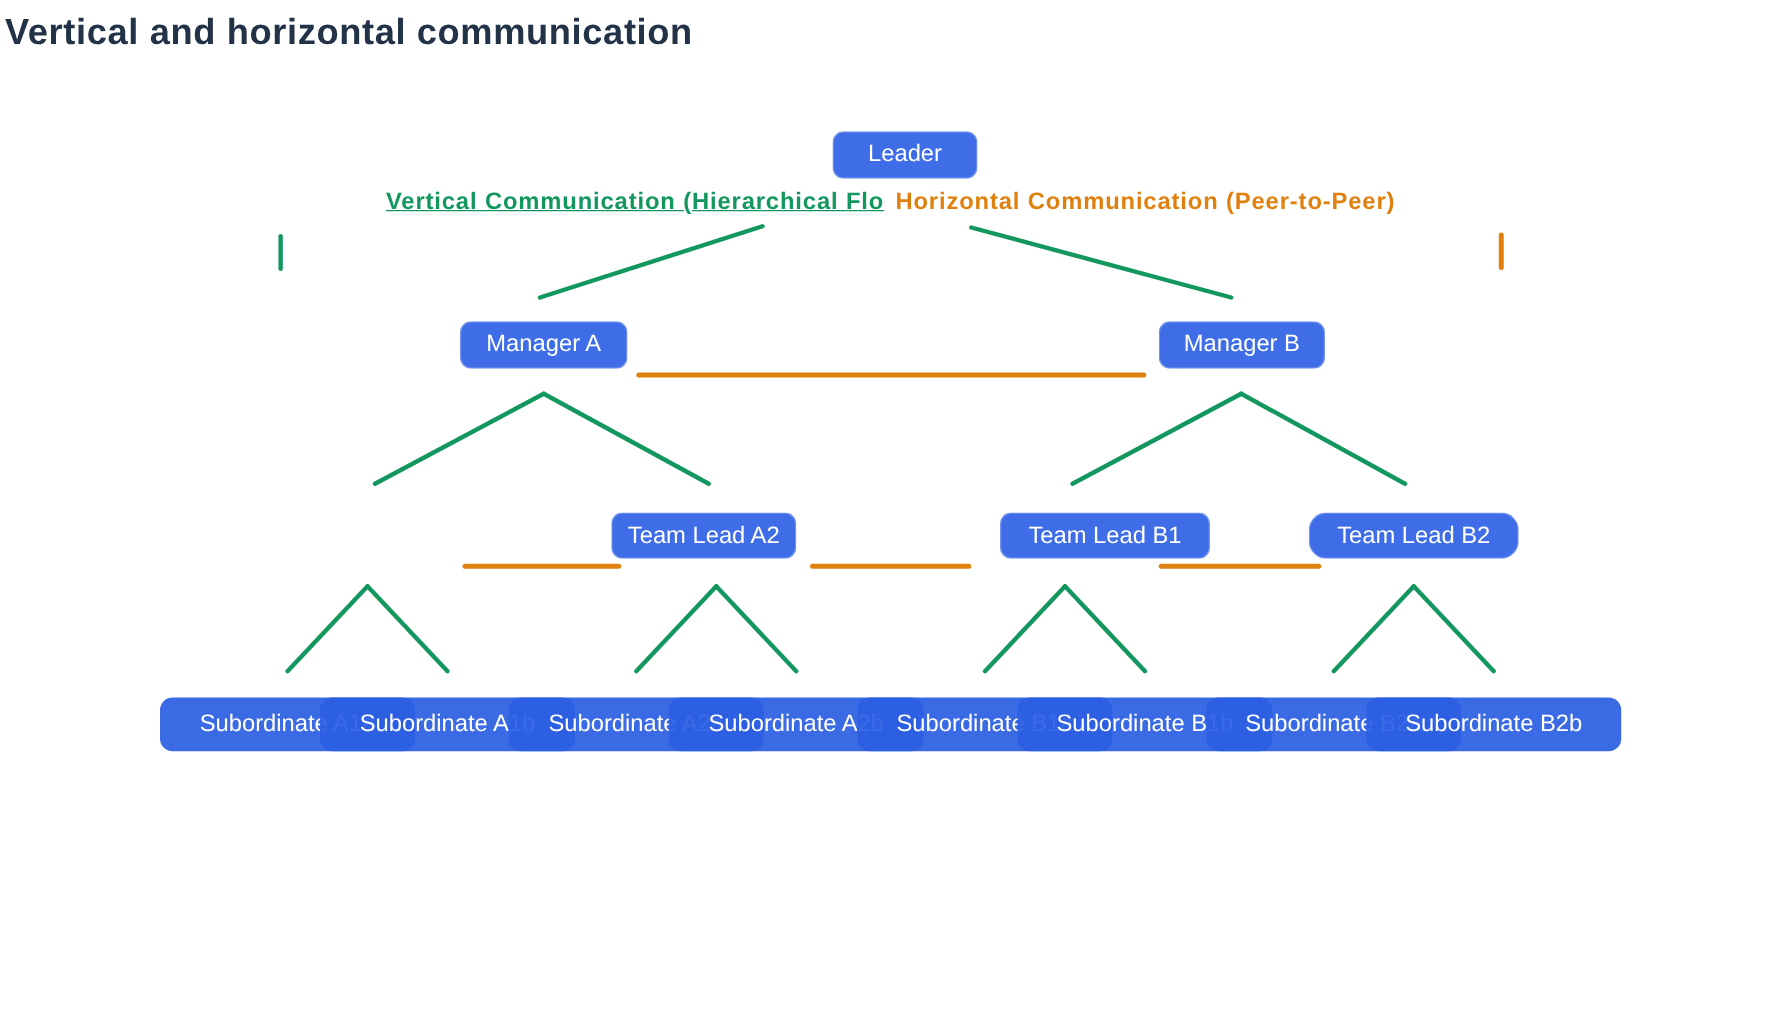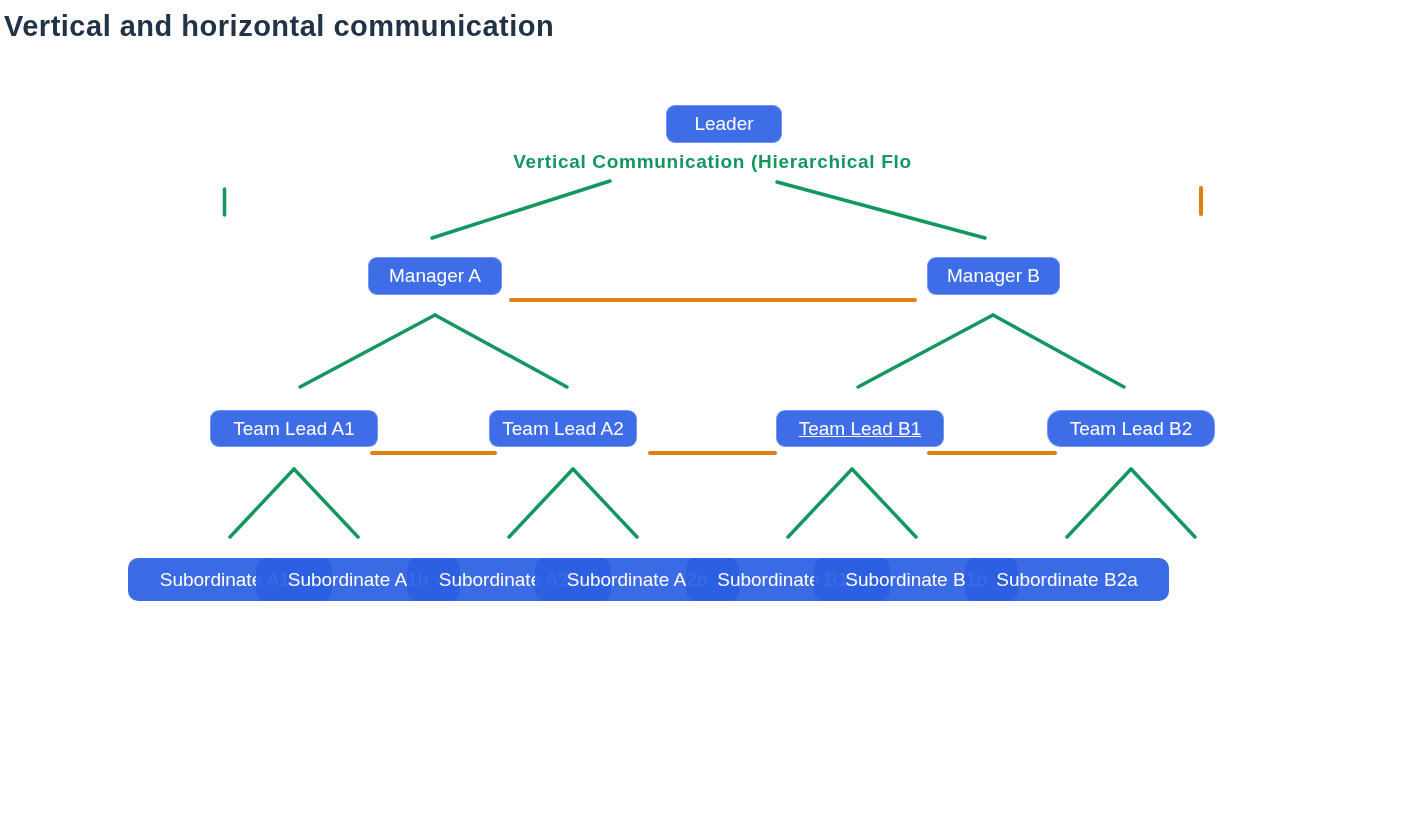--- a/index.html
+++ b/index.html
@@ -28,21 +28,21 @@
     color:var(--title);
     margin:0;
   }
   .legend{
     position:absolute;
     top:151px;left:0;width:100%;
     display:flex;justify-content:center;gap:9px;
     font-size:19px;font-weight:bold;letter-spacing:0.7px;
     white-space:nowrap;
   }
-  .legend .v-label{color:var(--green);}
+  .legend .v-label{color:var(--green);text-decoration:underline;}
   .legend .h-label{color:var(--orange);}
   svg.edges{position:absolute;left:0;top:0;}
   .edge-v{stroke:var(--green);stroke-width:3.5;stroke-linecap:round;}
   .edge-h{stroke:var(--orange);stroke-width:4;stroke-linecap:round;}
   .node{
     position:absolute;
     box-sizing:border-box;
     background:var(--blue);
     border:1px solid rgba(255,255,255,0.28);
     border-radius:9px;
@@ -55,36 +55,37 @@
     background:var(--blue-sub);
     height:43px;width:204px;top:558px;
     border-radius:10px;
     border:none;
   }
   .n-leader  {left:666px; top:105px; width:116px;  height:38px;}
   .n-mgr-a   {left:368px; top:257px; width:134px; height:38px;}
   .n-mgr-b   {left:927px; top:257px; width:133px; height:38px;}
   .n-tl-a1   {left:210px; top:410px; width:168px; height:37px;}
   .n-tl-a2   {left:489px; top:410px; width:148px; height:37px;}
-  .n-tl-b1   {left:776px; top:410px; width:168px; height:37px;text-decoration:underline;}
+  .n-tl-b1   {left:800px; top:410px; width:168px; height:37px;}
   .n-tl-b2   {left:1047px;top:410px; width:168px; height:37px;border-radius:14px;}
   .n-sub-0{left:128px;}  .n-sub-1{left:256px;}
   .n-sub-2{left:407px;}  .n-sub-3{left:535px;}
   .n-sub-4{left:686px;}  .n-sub-5{left:814px;}
   .n-sub-6{left:965px;}  .n-sub-7{left:1093px;}
 </style>
 </head>
 <body>
 
 <div class="canvas">
 
   <h1 class="title">Vertical and horizontal communication</h1>
 
   <div class="legend">
     <span class="v-label">Vertical Communication (Hierarchical Flo</span>
+    <span class="h-label">Horizontal Communication (Peer-to-Peer)</span>
   </div>
 
   <svg class="edges" width="1425" height="825" viewBox="0 0 1425 825">
 
     <line class="edge-v" x1="224.5" y1="189" x2="224.5" y2="215"></line>
     <line class="edge-h" x1="1201" y1="188" x2="1201" y2="214"></line>
 
     <line class="edge-v" x1="610" y1="181" x2="432" y2="238"></line>
     <line class="edge-v" x1="777" y1="182" x2="985" y2="238"></line>
 
@@ -105,26 +106,26 @@
     <line class="edge-h" x1="511" y1="300" x2="915" y2="300"></line>
     <line class="edge-h" x1="372" y1="453" x2="495" y2="453"></line>
     <line class="edge-h" x1="650" y1="453" x2="775" y2="453"></line>
     <line class="edge-h" x1="929" y1="453" x2="1055" y2="453"></line>
   </svg>
 
   <div class="node n-leader">Leader</div>
   <div class="node n-mgr-a">Manager A</div>
   <div class="node n-mgr-b">Manager B</div>
 
-  <div class="node n-tl-a1">Team Lead A1</div>
   <div class="node n-tl-a2">Team Lead A2</div>
   <div class="node n-tl-b1">Team Lead B1</div>
   <div class="node n-tl-b2">Team Lead B2</div>
 
   <div class="node sub n-sub-0">Subordinate A1a</div>
   <div class="node sub n-sub-1">Subordinate A1b</div>
   <div class="node sub n-sub-2">Subordinate A2a</div>
   <div class="node sub n-sub-3">Subordinate A2b</div>
   <div class="node sub n-sub-4">Subordinate B1a</div>
   <div class="node sub n-sub-5">Subordinate B1b</div>
   <div class="node sub n-sub-6">Subordinate B2a</div>
+  <div class="node sub n-sub-7">Subordinate B2b</div>
 
 </div>
 
 </body></html>

